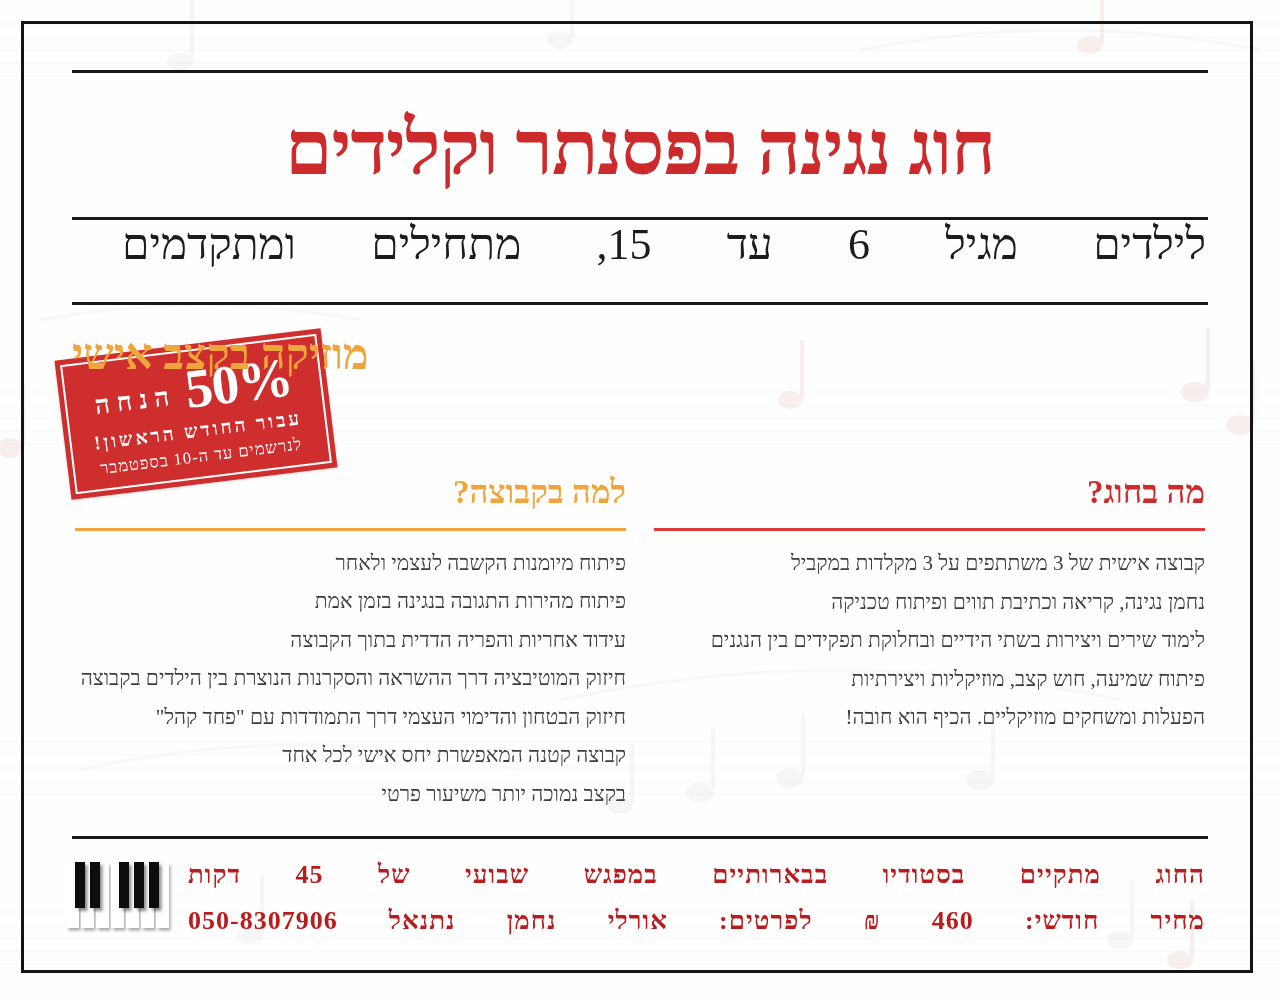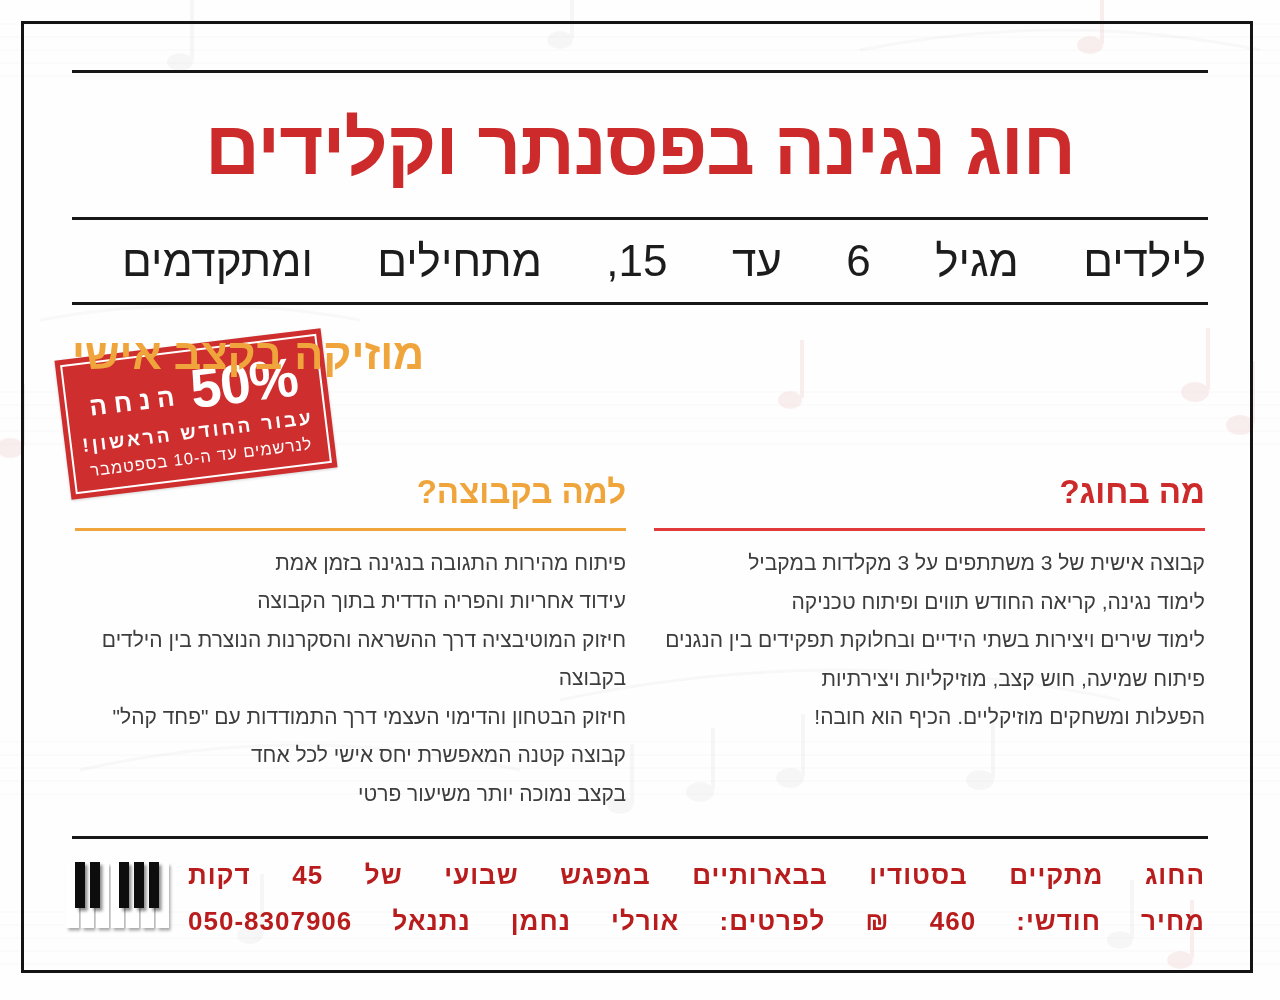--- a/index.html
+++ b/index.html
@@ -1,37 +1,37 @@
 <!DOCTYPE html>
 <html lang="he" style="--red: #CD2B2B; --badge-red: #CE2E2E; --rule-red: #E03A3A; --orange: #F0A53C;"><head>
 <meta charset="utf-8">
 <style>
   html,body{margin:0;padding:0;background:#ffffff;}
   .stage{
     position:relative;width:1280px;height:1000px;overflow:hidden;
     background:#fefefe;direction:rtl;
-    font-family:Liberation Sans, sans-serif;
+    font-family:Liberation Serif, serif;
   }
   .watermark{position:absolute;inset:0;pointer-events:none;}
   .card-border{
     position:absolute;left:21px;top:21px;width:1232px;height:952px;
     border:3px solid #141414;box-sizing:border-box;background:transparent;
   }
   .rule{position:absolute;left:72px;right:72px;height:3px;background:#171717;}
   .rule-top{top:70px;}
   .rule-under-title{top:217px;}
   .rule-under-subtitle{top:302px;}
   .rule-footer{top:836px;}
   .title{
     position:absolute;left:72px;right:72px;top:84px;margin:0;
     font-size:76px;font-weight:700;color:var(--red,#CD2B2B);
     text-align:center;line-height:128px;letter-spacing:-1px;white-space:nowrap;
   }
   .subtitle{
-    position:absolute;left:74px;right:74px;top:230px;
+    position:absolute;left:74px;right:74px;top:214px;
     font-size:44px;font-weight:400;color:#1c1c1c;line-height:62px;
     text-align:justify;text-align-last:justify;white-space:nowrap0;margin-left:48px;
   }
   .tagline{
     position:absolute;left:72px;right:72px;top:330px;
     font-size:43px;font-weight:700;color:var(--orange,#F0A53C);
     text-align:left;
   }
   
   .badge{
@@ -181,28 +181,29 @@
     </div>
   </div>
 
   <div class="tagline">מוזיקה בקצב אישי</div>
 
   <div class="columns">
     <section class="col col-what">
       <h2>מה בחוג?</h2>
       <div class="col-rule red"></div>
       <div class="col-line">קבוצה אישית של 3 משתתפים על 3 מקלדות במקביל</div>
-      <div class="col-line">לימוד נגינה, קריאה החודש תווים ופיתוח טכניקה</div>
+      <div class="col-line">נחמן נגינה, קריאה וכתיבת תווים ופיתוח טכניקה</div>
       <div class="col-line">לימוד שירים ויצירות בשתי הידיים ובחלוקת תפקידים בין הנגנים</div>
       <div class="col-line">פיתוח שמיעה, חוש קצב, מוזיקליות ויצירתיות</div>
       <div class="col-line">הפעלות ומשחקים מוזיקליים. הכיף הוא חובה!</div>
     </section>
     <section class="col col-why">
       <h2>למה בקבוצה?</h2>
       <div class="col-rule orange"></div>
+      <div class="col-line">פיתוח מיומנות הקשבה לעצמי ולאחר</div>
       <div class="col-line">פיתוח מהירות התגובה בנגינה בזמן אמת</div>
       <div class="col-line">עידוד אחריות והפריה הדדית בתוך הקבוצה</div>
       <div class="col-line">חיזוק המוטיבציה דרך ההשראה והסקרנות הנוצרת בין הילדים בקבוצה</div>
       <div class="col-line">חיזוק הבטחון והדימוי העצמי דרך התמודדות עם "פחד קהל"</div>
       <div class="col-line">קבוצה קטנה המאפשרת יחס אישי לכל אחד</div>
       <div class="col-line">בקצב נמוכה יותר משיעור פרטי</div>
     </section>
   </div>
 
   <div class="rule rule-footer"></div>

